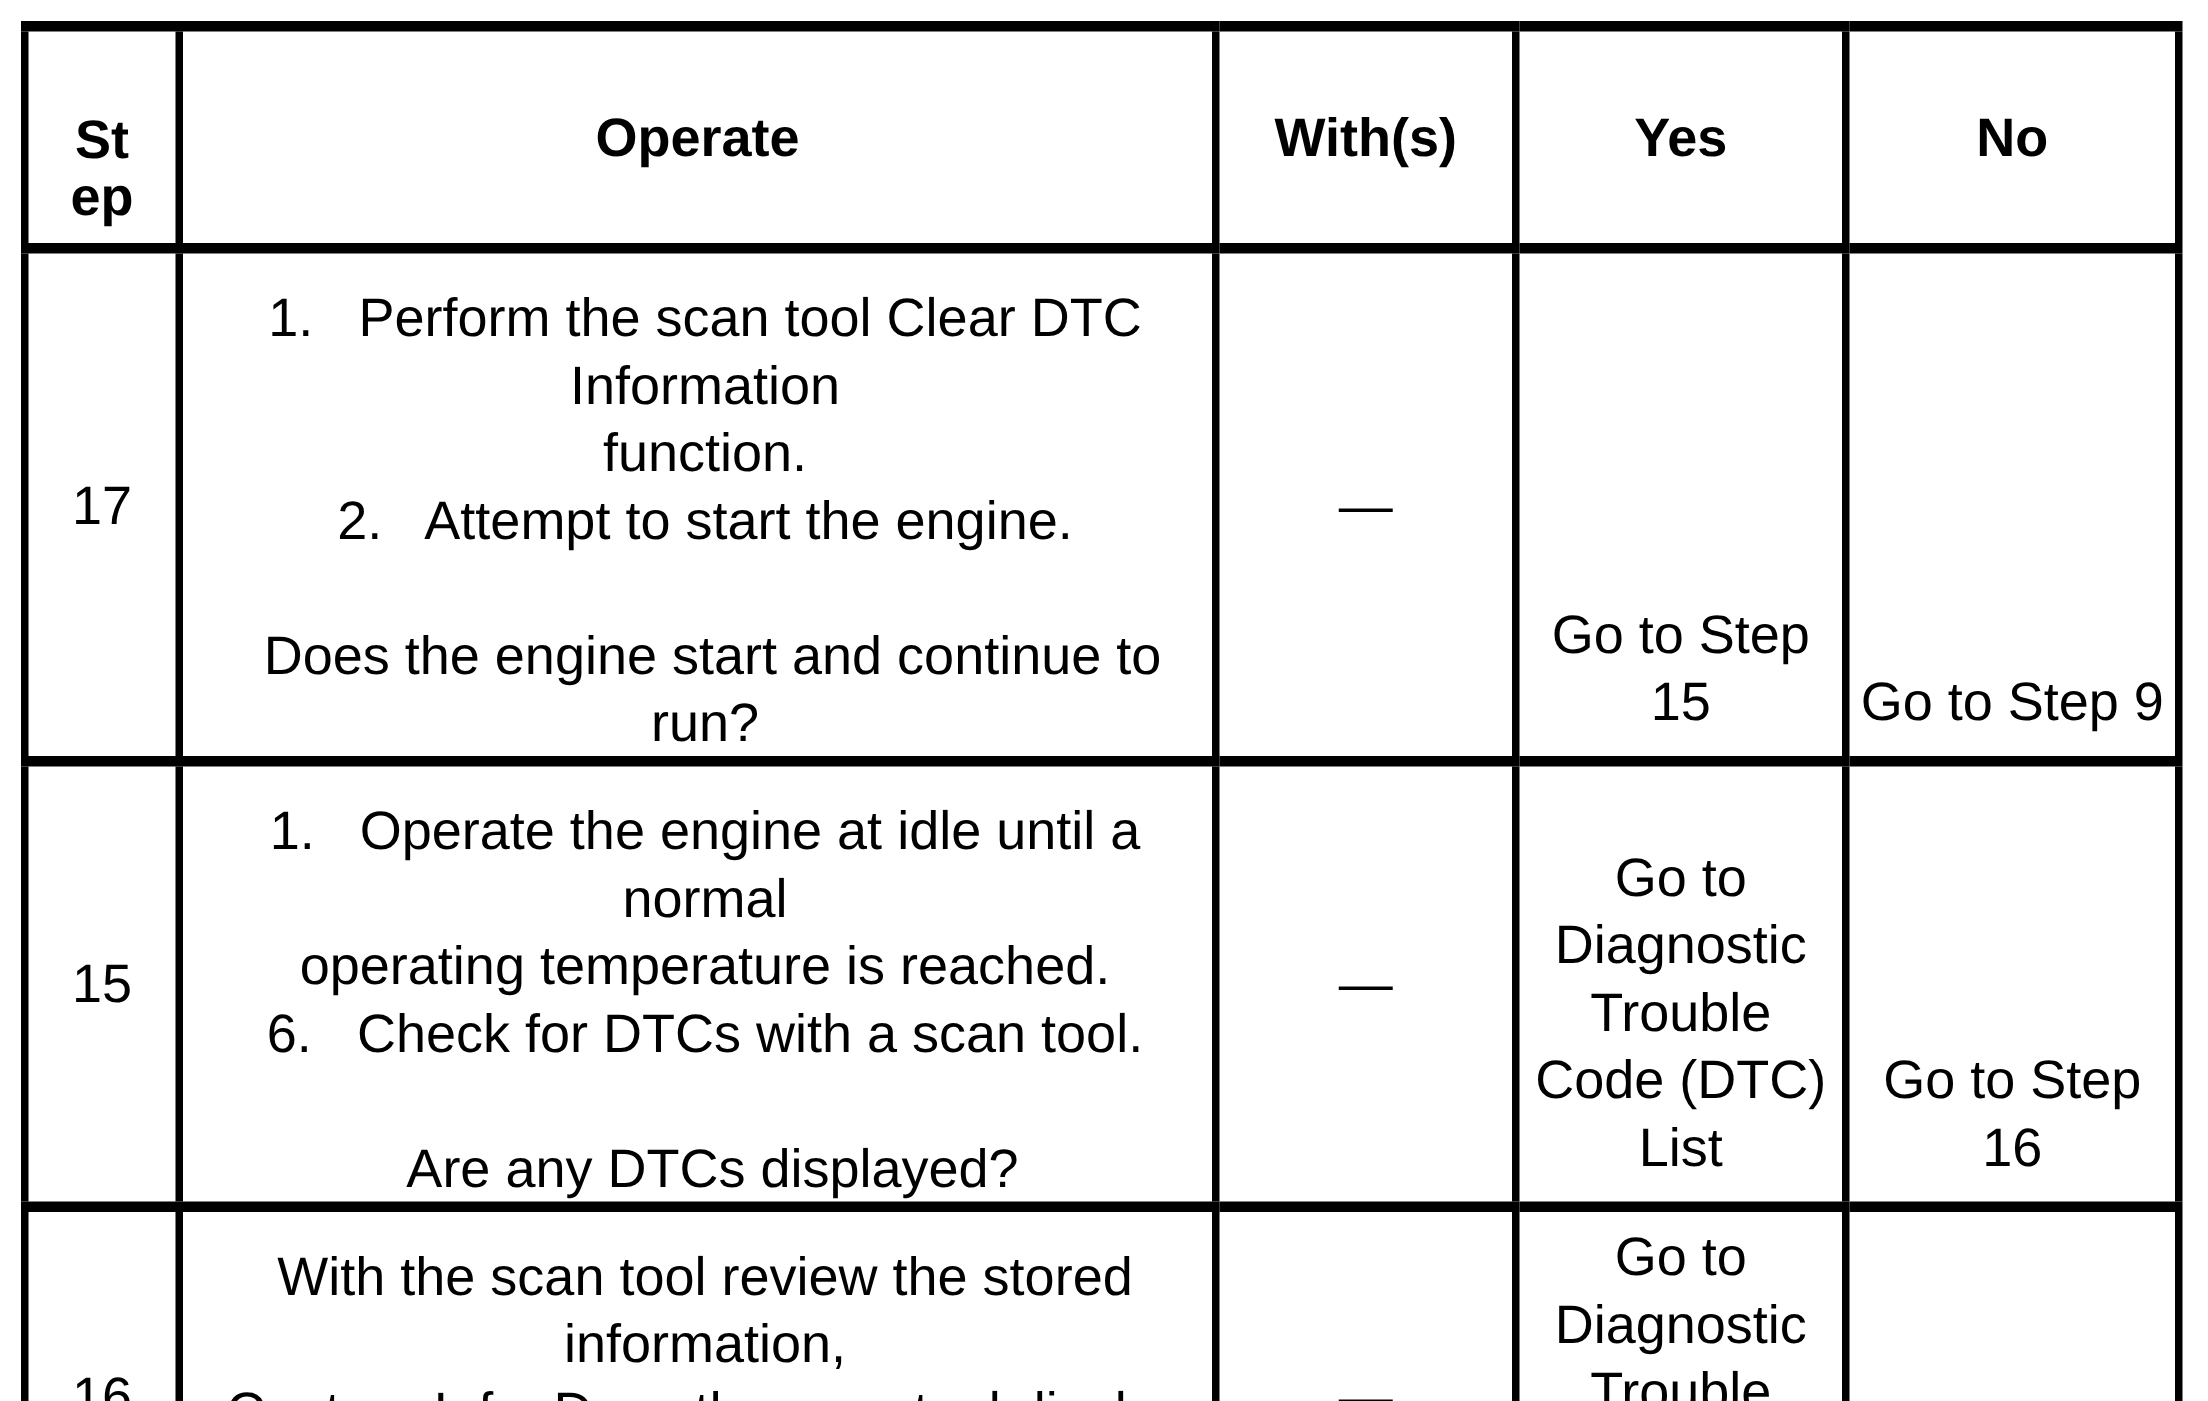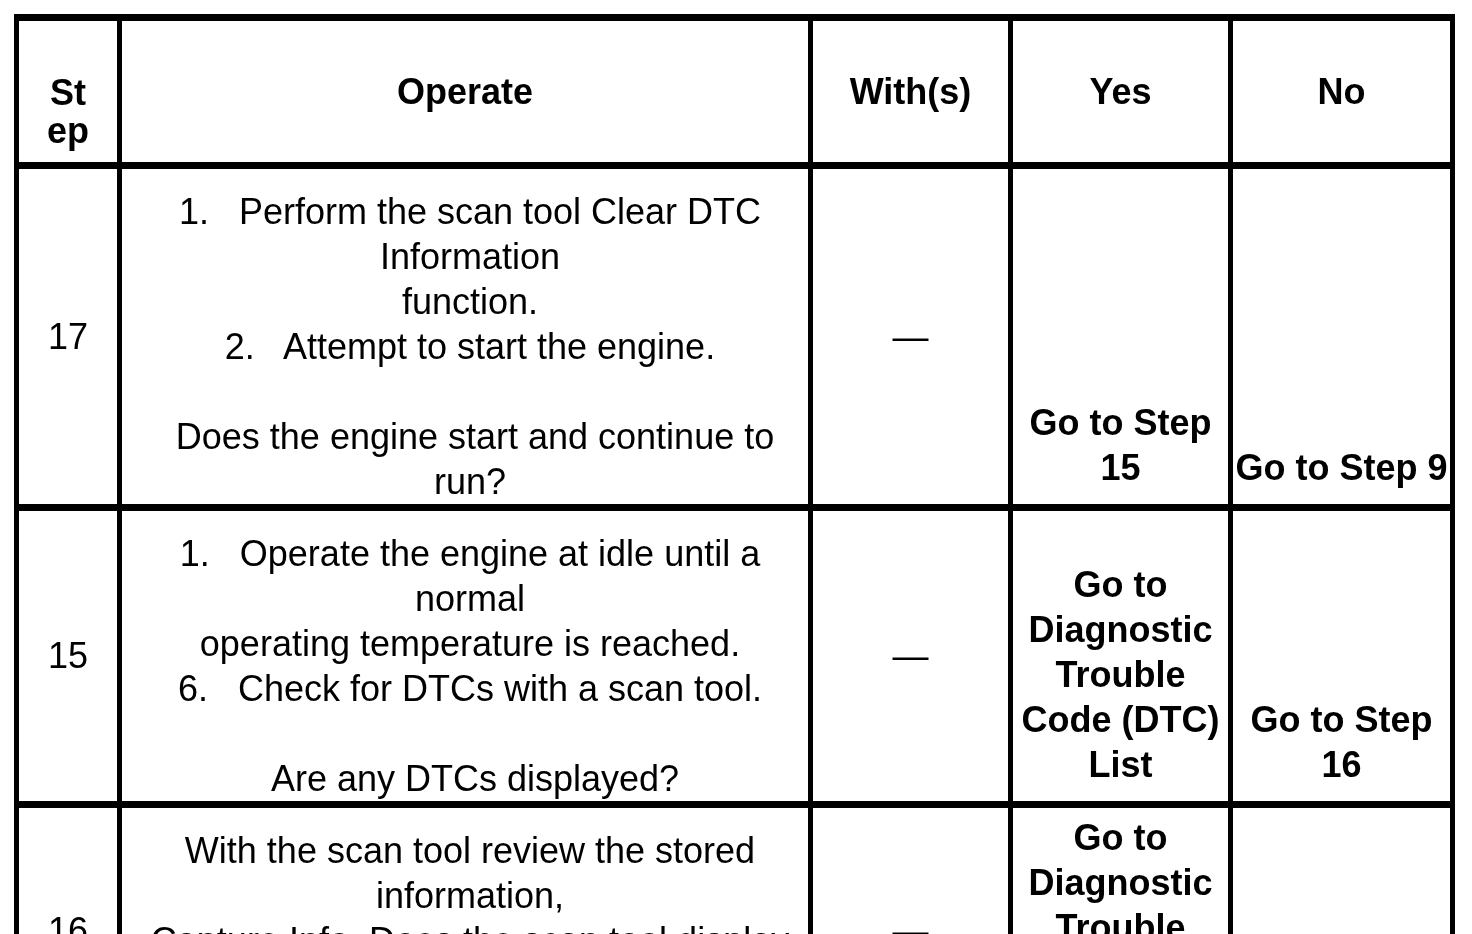--- a/index.html
+++ b/index.html
@@ -66,21 +66,20 @@
   td.values-c {
     text-align: center;
     vertical-align: middle;
   }
   td.yes-c, td.no-c {
     text-align: center;
     vertical-align: bottom;
     padding-bottom: 14px;
     line-height: 45px;
     white-space: pre-wrap;
-    font-weight: bold;
   }
 </style>
 </head>
 <body>
 
 <table class="diag">
   <colgroup>
     <col class="c-step">
     <col class="c-action">
     <col class="c-values">

